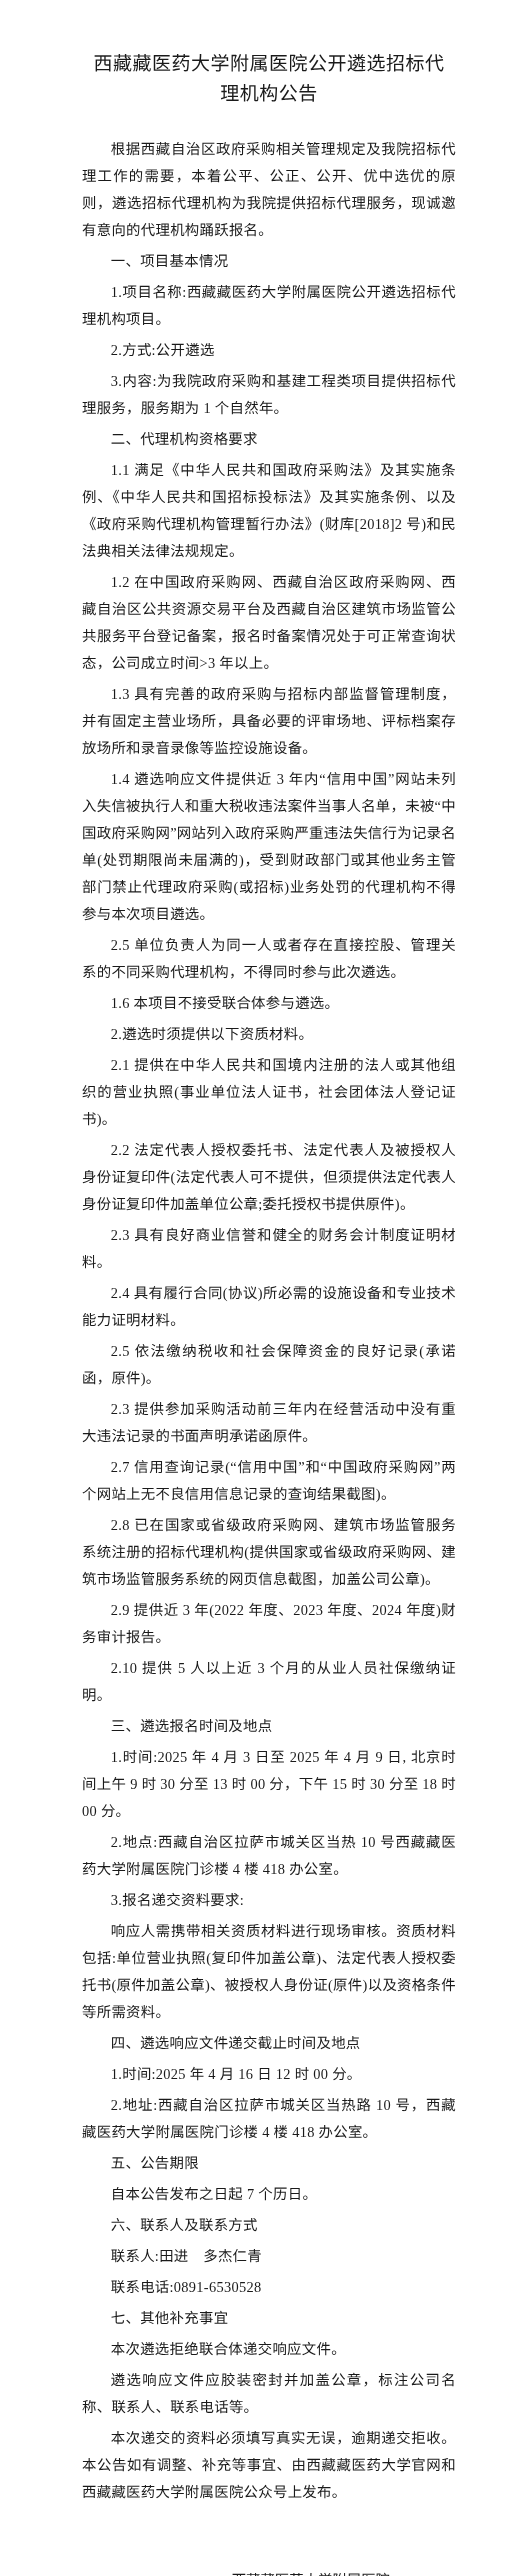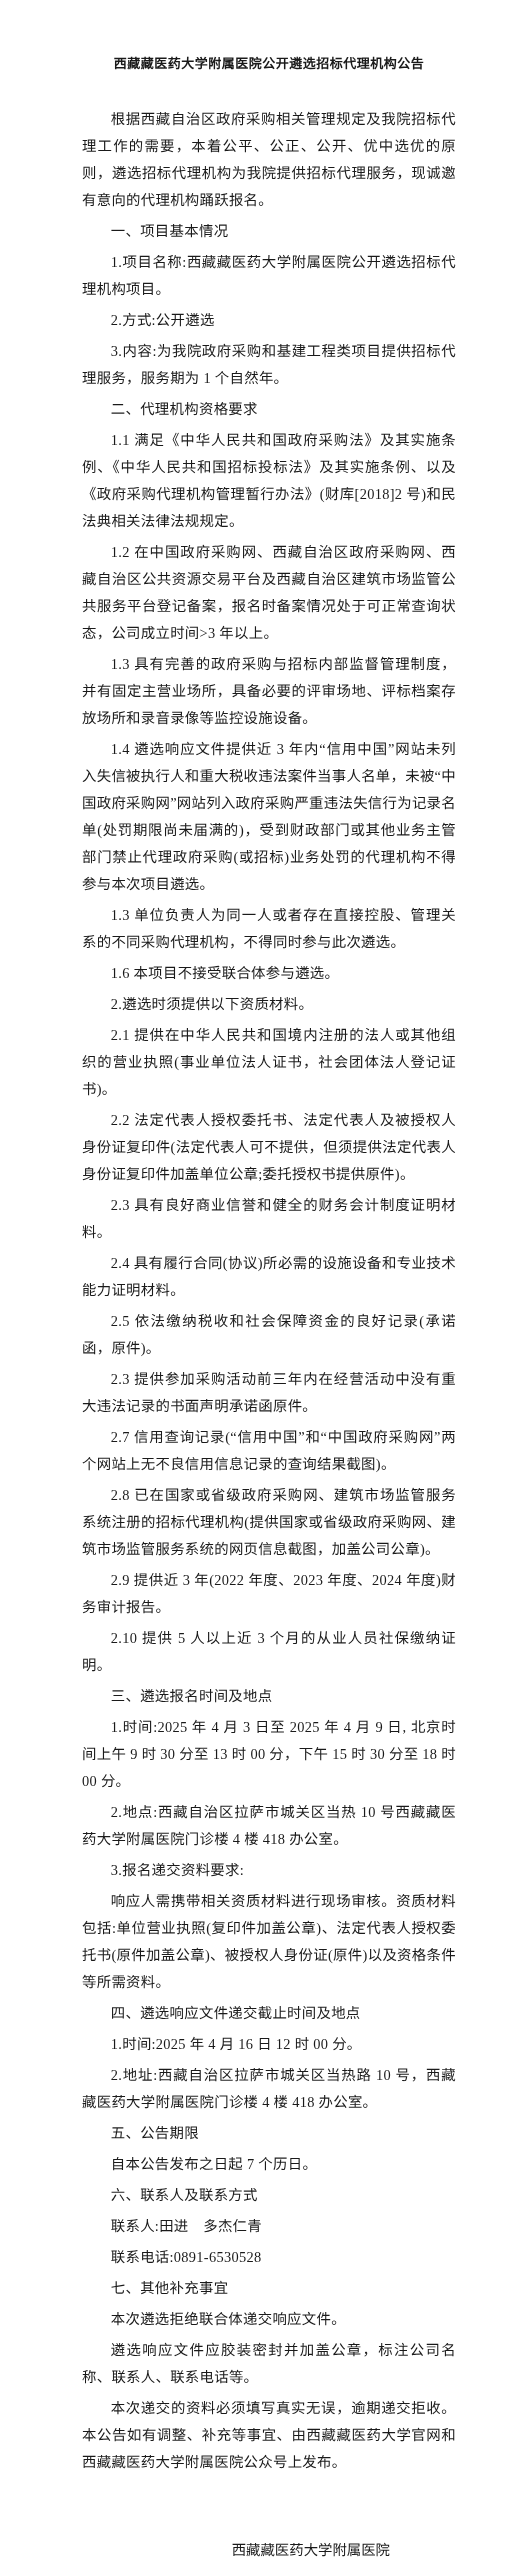--- a/index.html
+++ b/index.html
@@ -9,23 +9,23 @@
     width: 528px;
     min-height: 3504px;
     background: #ffffff;
     color: #1a1a1a;
     padding: 49px 68px 72px 78px;
     font-family: "Liberation Serif", "DejaVu Serif", serif;
   }
   .doc-title {
     max-width: 361px;
     margin: 0 auto 27px auto;
-    font-size: 13px;
+    font-size: 19px;
     line-height: 30px;
-    font-weight: 700;
+    font-weight: 400;
     text-align: center;
     letter-spacing: 0.5px;
   }
   .para {
     margin: 4px;
     font-size: 14.4px;
     line-height: 27px;
     text-align: justify;
     text-indent: 2em;
     letter-spacing: 0.3px;
@@ -60,21 +60,21 @@
       <p class="para body">根据西藏自治区政府采购相关管理规定及我院招标代理工作的需要，本着公平、公正、公开、优中选优的原则，遴选招标代理机构为我院提供招标代理服务，现诚邀有意向的代理机构踊跃报名。</p>
       <p class="para heading">一、项目基本情况</p>
       <p class="para body">1.项目名称:西藏藏医药大学附属医院公开遴选招标代理机构项目。</p>
       <p class="para body">2.方式:公开遴选</p>
       <p class="para body">3.内容:为我院政府采购和基建工程类项目提供招标代理服务，服务期为 1 个自然年。</p>
       <p class="para heading">二、代理机构资格要求</p>
       <p class="para body">1.1 满足《中华人民共和国政府采购法》及其实施条例、《中华人民共和国招标投标法》及其实施条例、以及《政府采购代理机构管理暂行办法》(财库[2018]2 号)和民法典相关法律法规规定。</p>
       <p class="para body">1.2 在中国政府采购网、西藏自治区政府采购网、西藏自治区公共资源交易平台及西藏自治区建筑市场监管公共服务平台登记备案，报名时备案情况处于可正常查询状态，公司成立时间&gt;3 年以上。</p>
       <p class="para body">1.3 具有完善的政府采购与招标内部监督管理制度，并有固定主营业场所，具备必要的评审场地、评标档案存放场所和录音录像等监控设施设备。</p>
       <p class="para body">1.4 遴选响应文件提供近 3 年内“信用中国”网站未列入失信被执行人和重大税收违法案件当事人名单，未被“中国政府采购网”网站列入政府采购严重违法失信行为记录名单(处罚期限尚未届满的)，受到财政部门或其他业务主管部门禁止代理政府采购(或招标)业务处罚的代理机构不得参与本次项目遴选。</p>
-      <p class="para body">1.3 单位负责人为同一人或者存在直接控股、管理关系的不同采购代理机构，不得同时参与此次遴选。</p>
+      <p class="para body">2.5 单位负责人为同一人或者存在直接控股、管理关系的不同采购代理机构，不得同时参与此次遴选。</p>
       <p class="para body">1.6 本项目不接受联合体参与遴选。</p>
       <p class="para body">2.遴选时须提供以下资质材料。</p>
       <p class="para body">2.1 提供在中华人民共和国境内注册的法人或其他组织的营业执照(事业单位法人证书，社会团体法人登记证书)。</p>
       <p class="para body">2.2 法定代表人授权委托书、法定代表人及被授权人身份证复印件(法定代表人可不提供，但须提供法定代表人身份证复印件加盖单位公章;委托授权书提供原件)。</p>
       <p class="para body">2.3 具有良好商业信誉和健全的财务会计制度证明材料。</p>
       <p class="para body">2.4 具有履行合同(协议)所必需的设施设备和专业技术能力证明材料。</p>
       <p class="para body">2.5 依法缴纳税收和社会保障资金的良好记录(承诺函，原件)。</p>
       <p class="para body">2.3 提供参加采购活动前三年内在经营活动中没有重大违法记录的书面声明承诺函原件。</p>
       <p class="para body">2.7 信用查询记录(“信用中国”和“中国政府采购网”两个网站上无不良信用信息记录的查询结果截图)。</p>
       <p class="para body">2.8 已在国家或省级政府采购网、建筑市场监管服务系统注册的招标代理机构(提供国家或省级政府采购网、建筑市场监管服务系统的网页信息截图，加盖公司公章)。</p>

